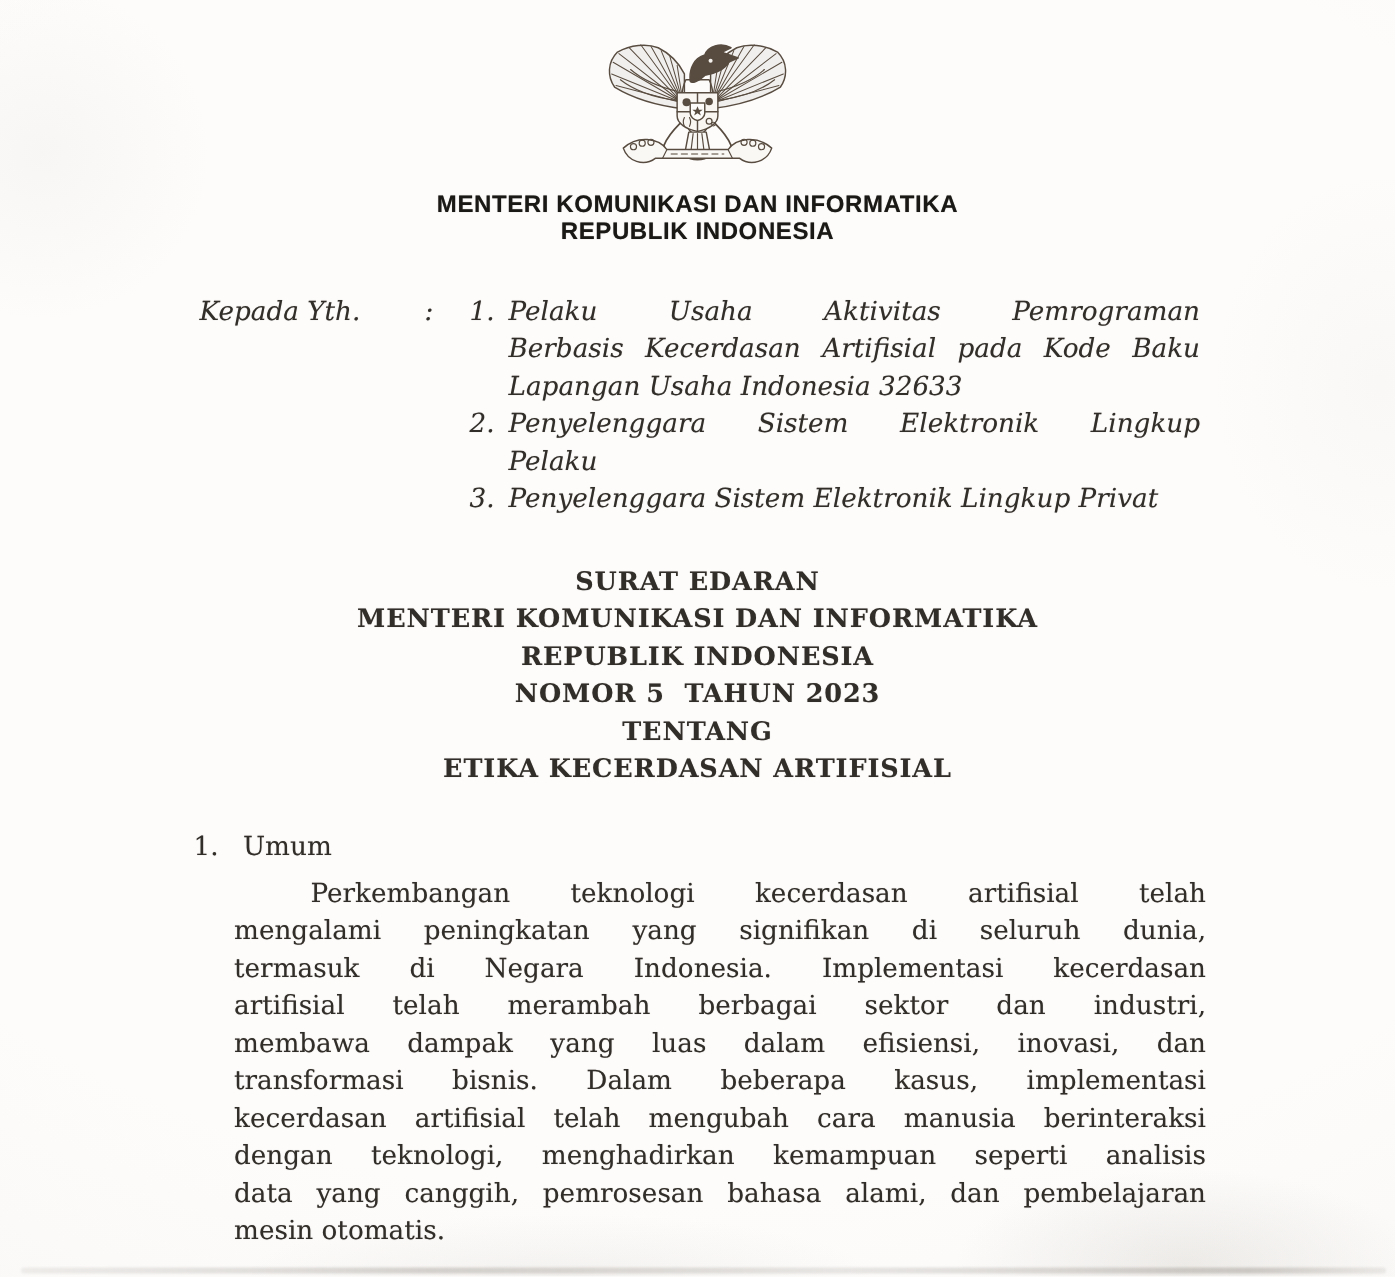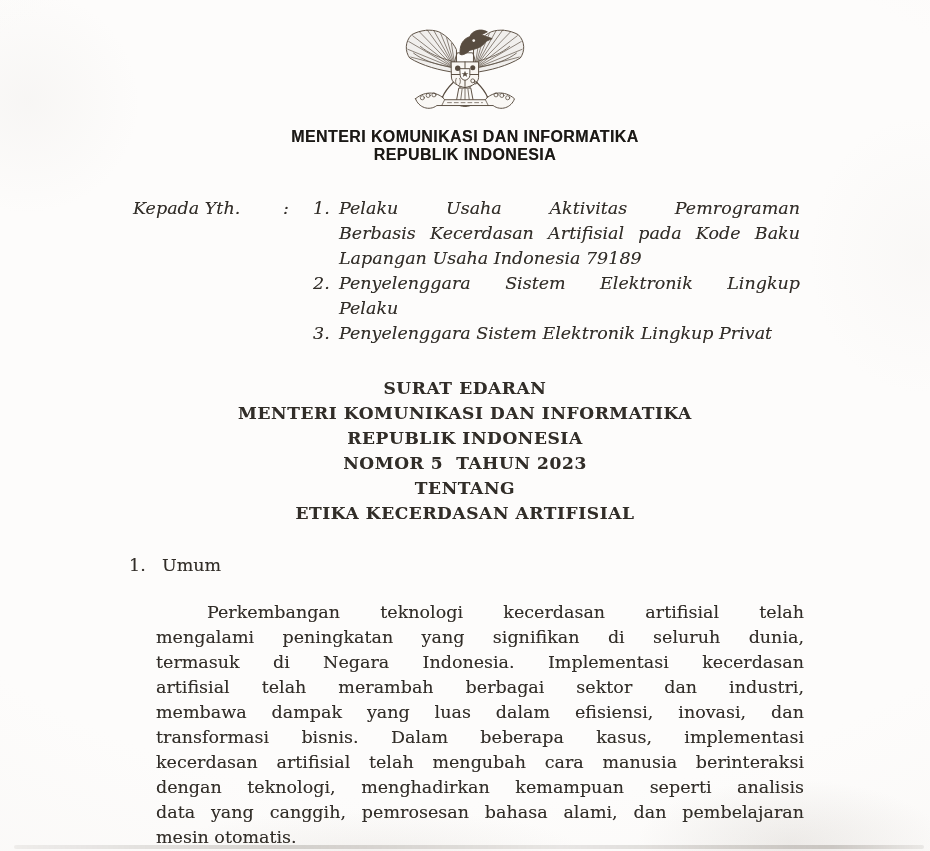--- a/index.html
+++ b/index.html
@@ -45,21 +45,21 @@
   .tline.last{text-align-last:left;}
   .titleblock{
     position:absolute;top:376px;left:0;width:100%;
     font-size:17px;line-height:25px;letter-spacing:.6px;
     text-shadow:0 0 .6px rgba(55,48,40,.38);
     font-weight:bold;
   }
   .titleblock .tline{text-align:center;text-align-last:center;white-space:pre-wrap;}
   .section{position:absolute;top:553px;left:129px;display:flex;}
   .sec-num{width:33px;flex:none;}
-  .para{position:absolute;top:600px;left:156px;width:648px;}
+  .para{position:absolute;top:584px;left:156px;width:648px;}
   .para .tline:first-child{text-indent:51px;}
 </style>
 </head>
 <body>
 
 <div class="page">
 
   <div class="emblem">
     <svg viewBox="0 0 132 100" width="130" height="97">
       <g stroke="#4b3e31" fill="none" stroke-width="1" stroke-linecap="round" stroke-linejoin="round">
@@ -118,21 +118,21 @@
 
   <div class="addressee bodytext">
     <div class="adr-label">Kepada Yth.</div>
     <div class="adr-colon">:</div>
     <div class="adr-items">
         <div class="adr-item">
           <div class="adr-num">1.</div>
           <div class="adr-body">
             <div class="tline">Pelaku Usaha Aktivitas Pemrograman</div>
             <div class="tline">Berbasis Kecerdasan Artifisial pada Kode Baku</div>
-            <div class="tline last">Lapangan Usaha Indonesia 79189</div>
+            <div class="tline last">Lapangan Usaha Indonesia 32633</div>
           </div>
         </div>
         <div class="adr-item">
           <div class="adr-num">2.</div>
           <div class="adr-body">
             <div class="tline">Penyelenggara Sistem Elektronik Lingkup</div>
             <div class="tline last">Pelaku</div>
           </div>
         </div>
         <div class="adr-item">

